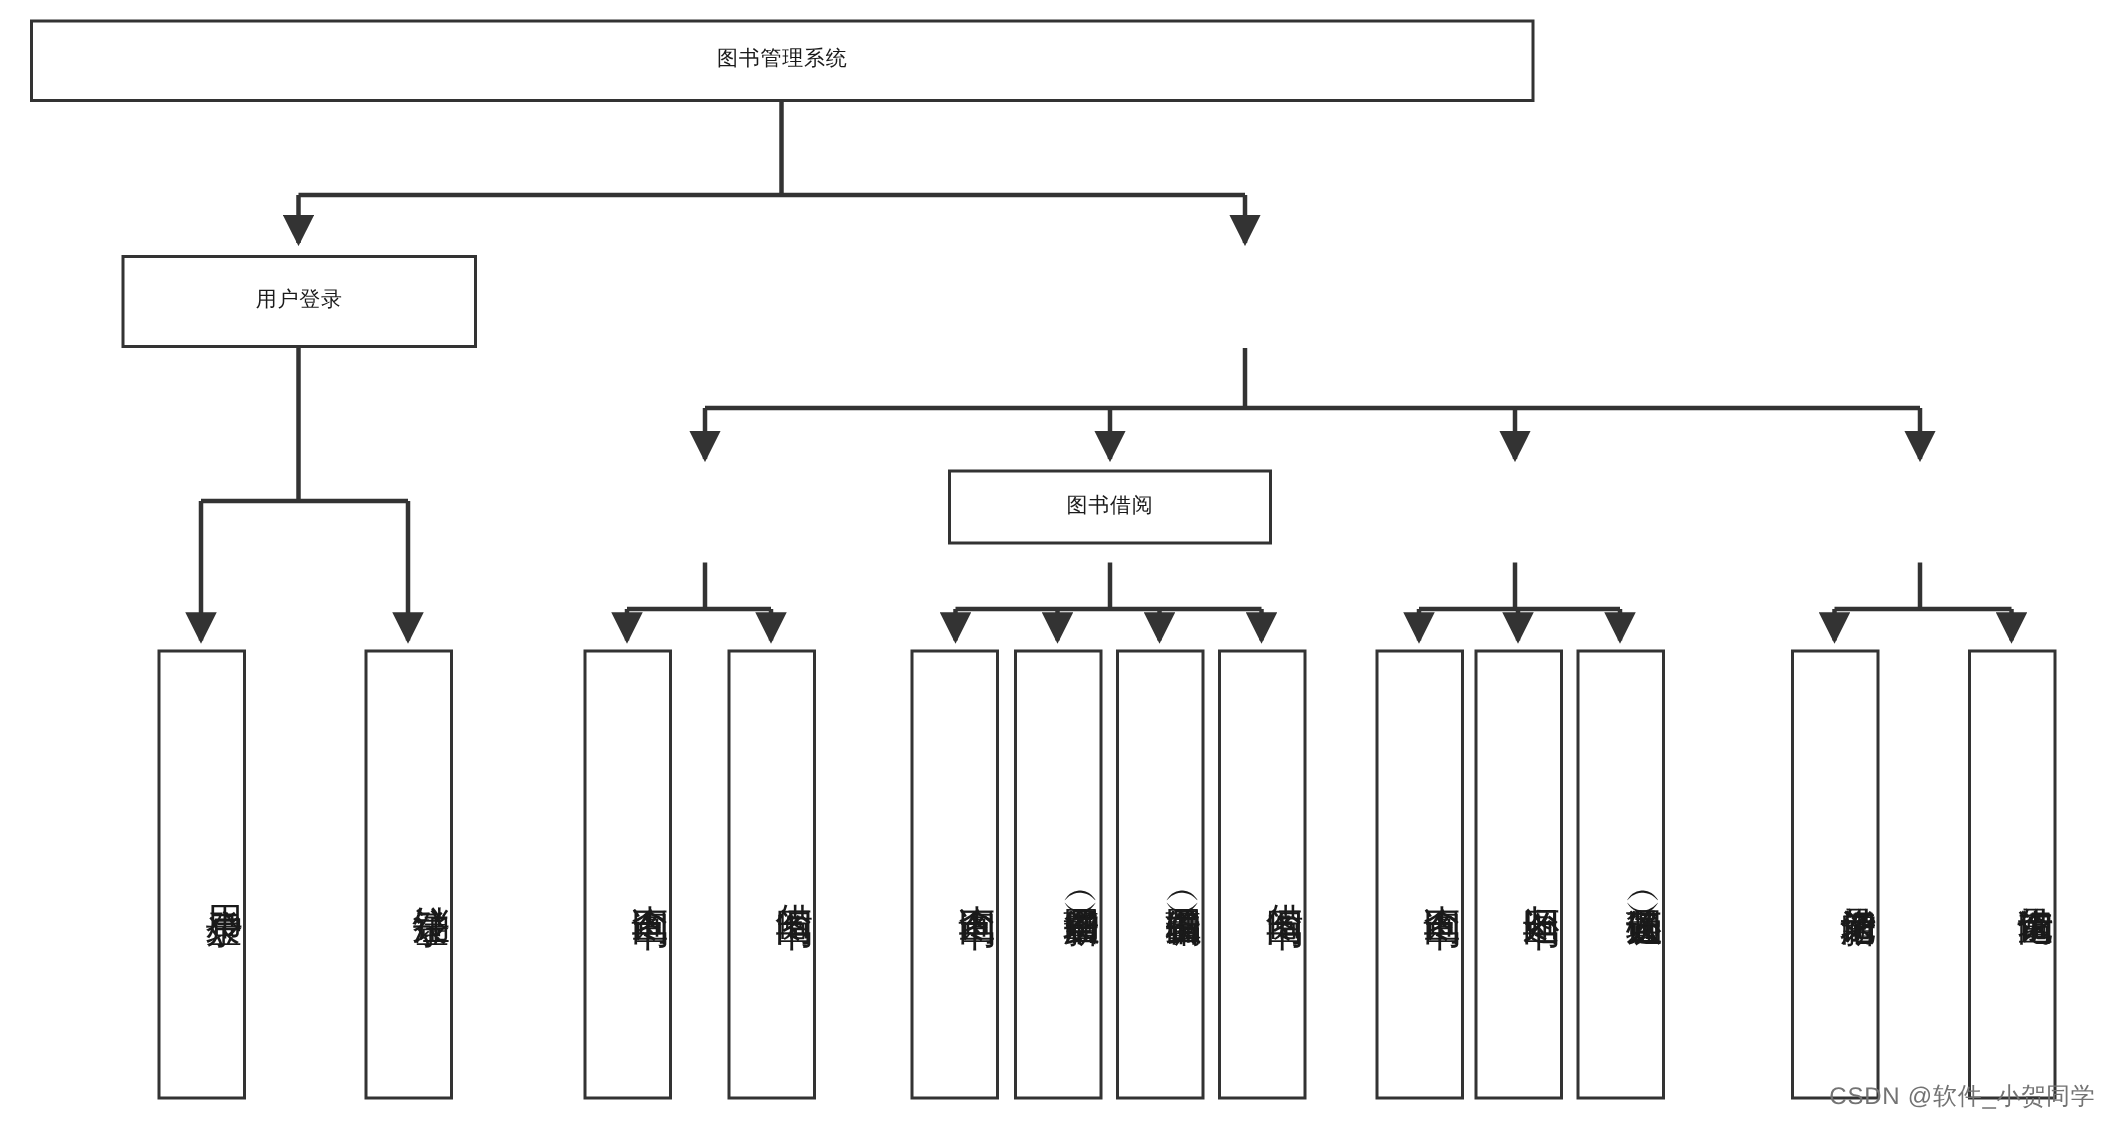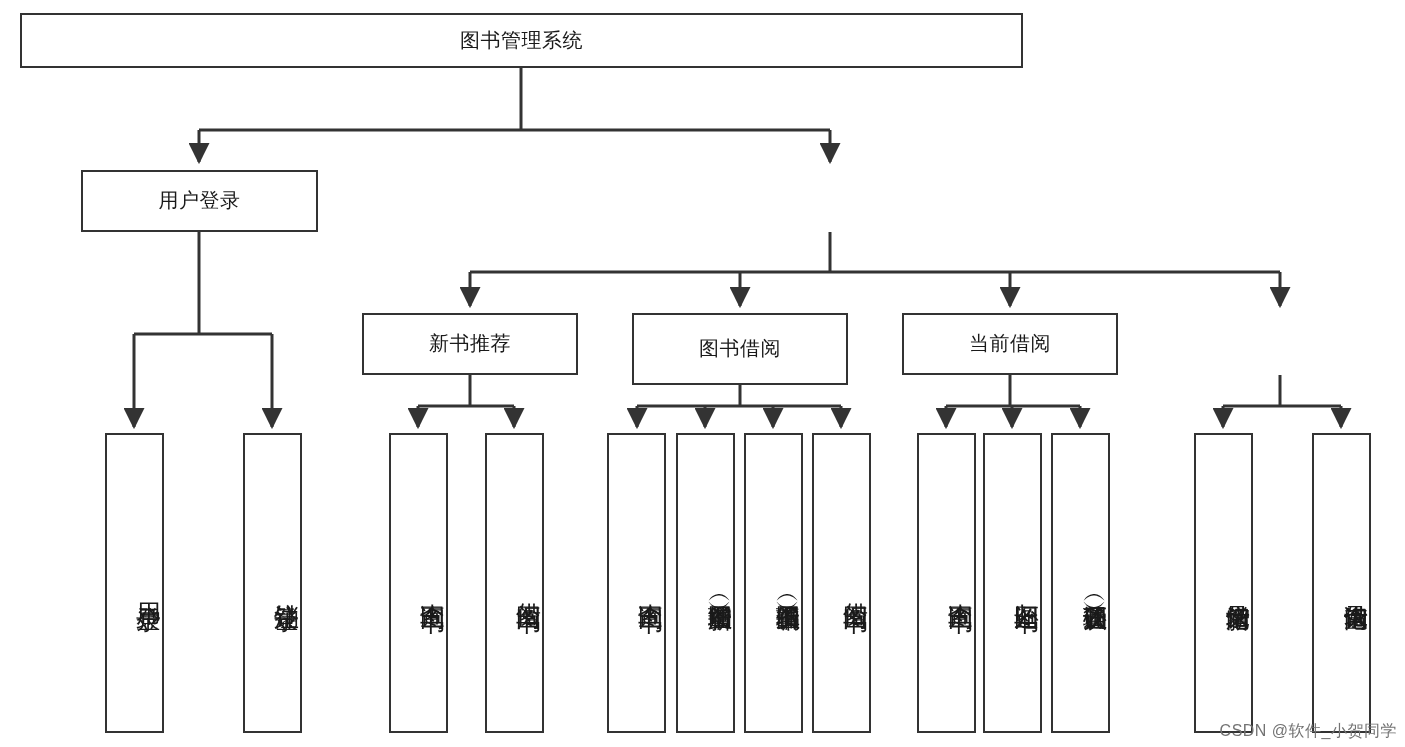--- a/index.html
+++ b/index.html
@@ -19,21 +19,21 @@
     box-sizing:border-box;
     background:#ffffff;
     border:2px solid #333333;
     display:flex;
     align-items:center;
     justify-content:center;
     color:#1a1a1a;
     line-height:1.06;
   }
   .node.horiz{
-    font-size:20px;
+    font-size:14px;
     letter-spacing:0.5px;
     font-family:Liberation Serif, serif;
   }
   .node.vert{
     writing-mode:vertical-rl;
     text-orientation:upright;
     font-size:25px;
     letter-spacing:2px;
     padding-top:8px;
     align-items:flex-start;
@@ -111,23 +111,21 @@
       <path d="M 1223 406 L 1341 406"></path>
       <path d="M 1223 406 L 1223 427" marker-end="url(#arrow)"></path>
       <path d="M 1341 406 L 1341 427" marker-end="url(#arrow)"></path>
     </g>
   </svg>
 
   <div class="node horiz" style="left:20px;top:13px;width:1003px;height:55px;">图书管理系统</div>
 
   <div class="node horiz" style="left:81px;top:170px;width:237px;height:62px;">用户登录</div>
 
-  <div class="node horiz" style="left:362px;top:313px;width:216px;height:62px;">新书推荐</div>
-  <div class="node horiz" style="left:632px;top:313px;width:216px;height:72px;">图书借阅</div>
-  <div class="node horiz" style="left:902px;top:313px;width:216px;height:62px;">当前借阅</div>
+  <div class="node horiz" style="left:632px;top:313px;width:216px;height:50px;">图书借阅</div>
 
   <div class="node vert" style="left:105px;top:433px;width:59px;height:300px;">用户登录</div>
   <div class="node vert" style="left:243px;top:433px;width:59px;height:300px;">注销登录</div>
 
   <div class="node vert" style="left:389px;top:433px;width:59px;height:300px;">查询图书</div>
   <div class="node vert" style="left:485px;top:433px;width:59px;height:300px;">借阅图书</div>
 
   <div class="node vert" style="left:607px;top:433px;width:59px;height:300px;">查询图书</div>
   <div class="node vert tall" style="left:676px;top:433px;width:59px;height:300px;">新增图书（管理员）</div>
   <div class="node vert tall" style="left:744px;top:433px;width:59px;height:300px;">编辑图书（管理员）</div>

